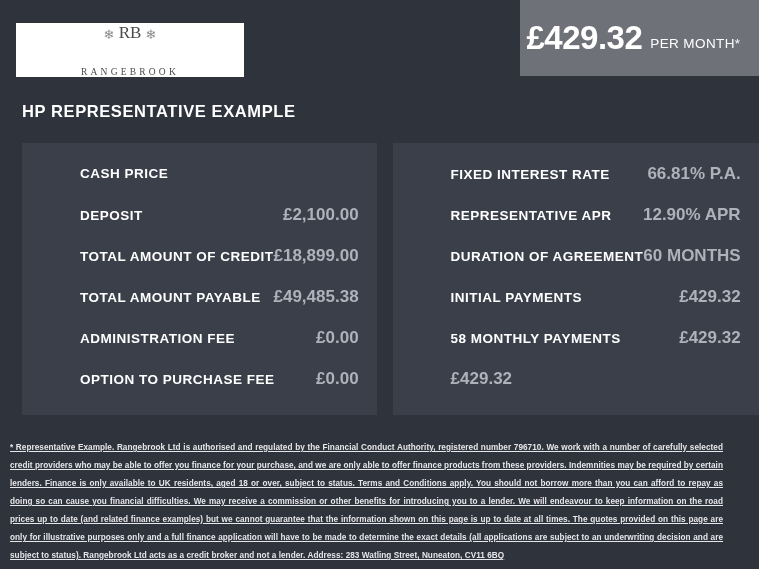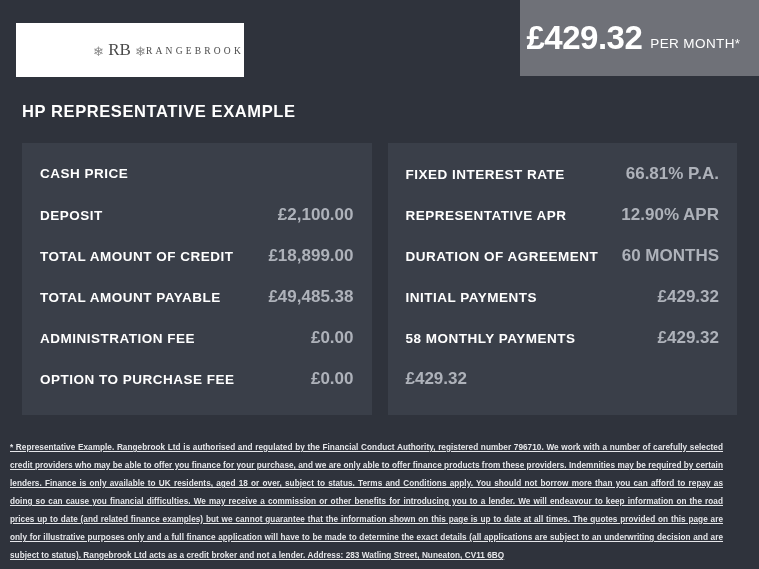--- a/index.html
+++ b/index.html
@@ -36,23 +36,23 @@
     background: #2f333c;
     display: flex;
     align-items: center;
     padding-left: 16px;
   }
   .logo-box {
     width: 228px;
     height: 54px;
     background: #ffffff;
     display: flex;
-    flex-direction: row;
+    flex-direction: column;
     align-items: center;
-    justify-content: flex-end;
+    justify-content: space-between;
     color: #3a3a3a;
     margin-top: 24px;
   }
   .logo-mark {
     font-family: "Liberation Serif", serif;
     font-size: 17px;
     letter-spacing: 0px;
     line-height: 19px;
     color: #4a4a4a;
     position: relative;
@@ -114,20 +114,21 @@
     background: #3a3f49;
     padding: 10px 18px 12px 18px;
     min-height: 272px;
   }
   .row {
     display: flex;
     align-items: baseline;
     justify-content: space-between;
     height: 41px;
     line-height: 41px;
+    margin-left: 40px;
   }
   .row-label {
     font-size: 13.5px;
     font-weight: bold;
     letter-spacing: 0.5px;
     color: #ffffff;
     white-space: nowrap;
   }
   .row-value {
     font-size: 17px;

